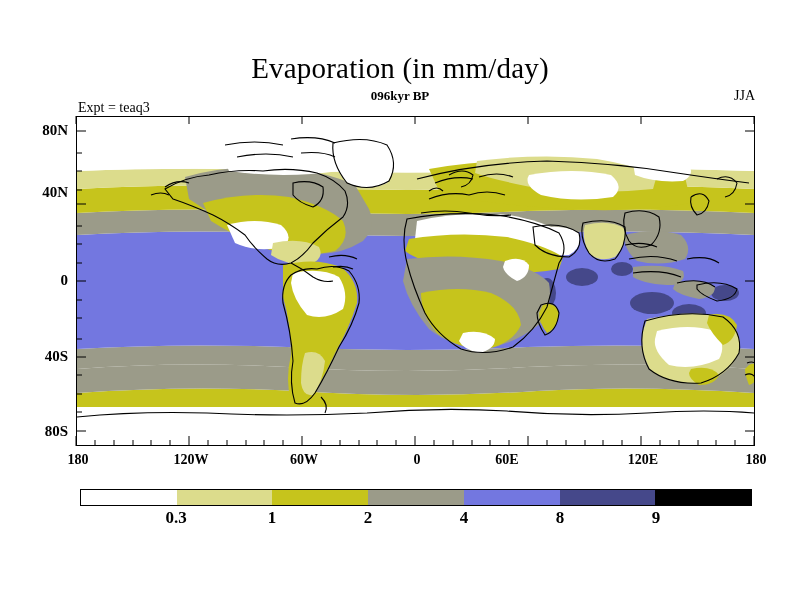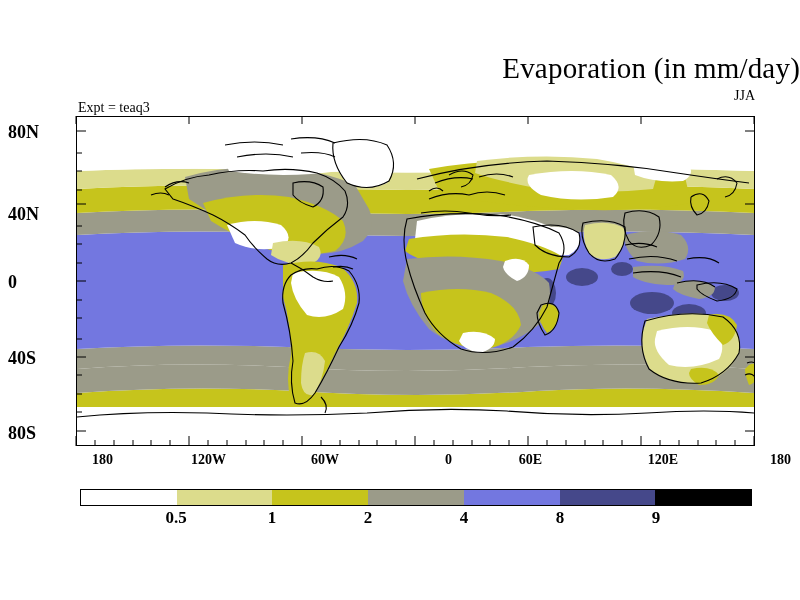--- a/index.html
+++ b/index.html
@@ -1,47 +1,48 @@
 <!DOCTYPE html>
 <html><head>
 <meta charset="utf-8">
 <style>
   html,body{margin:0;padding:0;background:#ffffff;}
   body{width:800px;height:600px;position:relative;overflow:hidden;
        font-family:"Liberation Serif","DejaVu Serif",serif;color:#000;}
   .fig{position:absolute;left:0;top:0;width:800px;height:600px;}
 
-  #main-title{position:absolute;left:0;top:52px;width:800px;text-align:right;
+  #main-title{position:absolute;left:0;top:52px;width:800px;text-align:center;
               font-size:29px;letter-spacing:.2px;}
   #subtitle{position:absolute;left:0;top:88px;width:800px;text-align:center;
             font-size:13px;font-weight:bold;}
   #expt-label{position:absolute;left:78px;top:100px;font-size:14px;}
   #season-label{position:absolute;right:45px;top:88px;font-size:14px;font-weight:normal;}
 
   #plot-frame{position:absolute;left:76px;top:116px;width:679px;height:330px;
               border:1px solid #000;box-sizing:border-box;background:#fff;overflow:hidden;}
   #map-svg{position:absolute;left:0;top:0;width:677px;height:328px;display:block;}
 
-  .ytick-label{position:absolute;font-size:18px;font-weight:bold;
+  .ytick-label{position:absolute;font-size:15px;font-weight:bold;text-align:right;
                width:60px;left:8px;}
-  .xtick-label{position:absolute;font-size:14px;font-weight:bold;text-align:right;
+  .xtick-label{position:absolute;font-size:14px;font-weight:bold;text-align:center;
                width:70px;top:452px;}
 
   #cbar{position:absolute;left:80px;top:489px;width:672px;height:17px;
         border:1px solid #000;box-sizing:border-box;display:flex;}
   #cbar div{flex:1 1 0;height:100%;}
   .cbar-label{position:absolute;top:508px;font-size:17px;font-weight:bold;
               text-align:center;width:60px;}
 </style>
 </head>
 <body>
 
 <div class="fig">
 
   <div id="main-title">Evaporation (in mm/day)</div>
+  <div id="subtitle">096kyr BP</div>
   <div id="expt-label">Expt = teaq3</div>
   <div id="season-label">JJA</div>
 
   <div id="plot-frame">
     <svg id="map-svg" viewBox="0 0 677 328" preserveAspectRatio="none">
       <defs>
         <clipPath id="pc">
             <rect x="0" y="0" width="677" height="328"></rect>
           </clipPath>
       </defs>
@@ -192,21 +193,21 @@
 
           <path d="M88,70 Q100,62 112,66 M74,78 Q84,74 92,78"></path>
 
           <path d="M640,62 Q652,56 660,66 Q658,78 648,80"></path>
         </g>
       </g>
     </svg>
   </div>
 
   <div class="ytick-label" style="top:122px">80N</div>
-  <div class="ytick-label" style="top:204px">40N</div>
+  <div class="ytick-label" style="top:184px">40N</div>
   <div class="ytick-label" style="top:272px">0</div>
   <div class="ytick-label" style="top:348px">40S</div>
   <div class="ytick-label" style="top:423px">80S</div>
 
   <div class="xtick-label" style="left:43px">180</div>
   <div class="xtick-label" style="left:156px">120W</div>
   <div class="xtick-label" style="left:269px">60W</div>
   <div class="xtick-label" style="left:382px">0</div>
   <div class="xtick-label" style="left:472px">60E</div>
   <div class="xtick-label" style="left:608px">120E</div>
@@ -292,20 +293,20 @@
   <div id="cbar">
     <div style="background:#ffffff"></div>
     <div style="background:#dcdc8c"></div>
     <div style="background:#c6c41c"></div>
     <div style="background:#9b9b89"></div>
     <div style="background:#7377e0"></div>
     <div style="background:#45488a"></div>
     <div style="background:#000000"></div>
   </div>
 
-  <div class="cbar-label" style="left:146px">0.5</div>
+  <div class="cbar-label" style="left:146px">0.3</div>
   <div class="cbar-label" style="left:242px">1</div>
   <div class="cbar-label" style="left:338px">2</div>
   <div class="cbar-label" style="left:434px">4</div>
   <div class="cbar-label" style="left:530px">8</div>
   <div class="cbar-label" style="left:626px">9</div>
 
 </div>
 
 </body></html>

